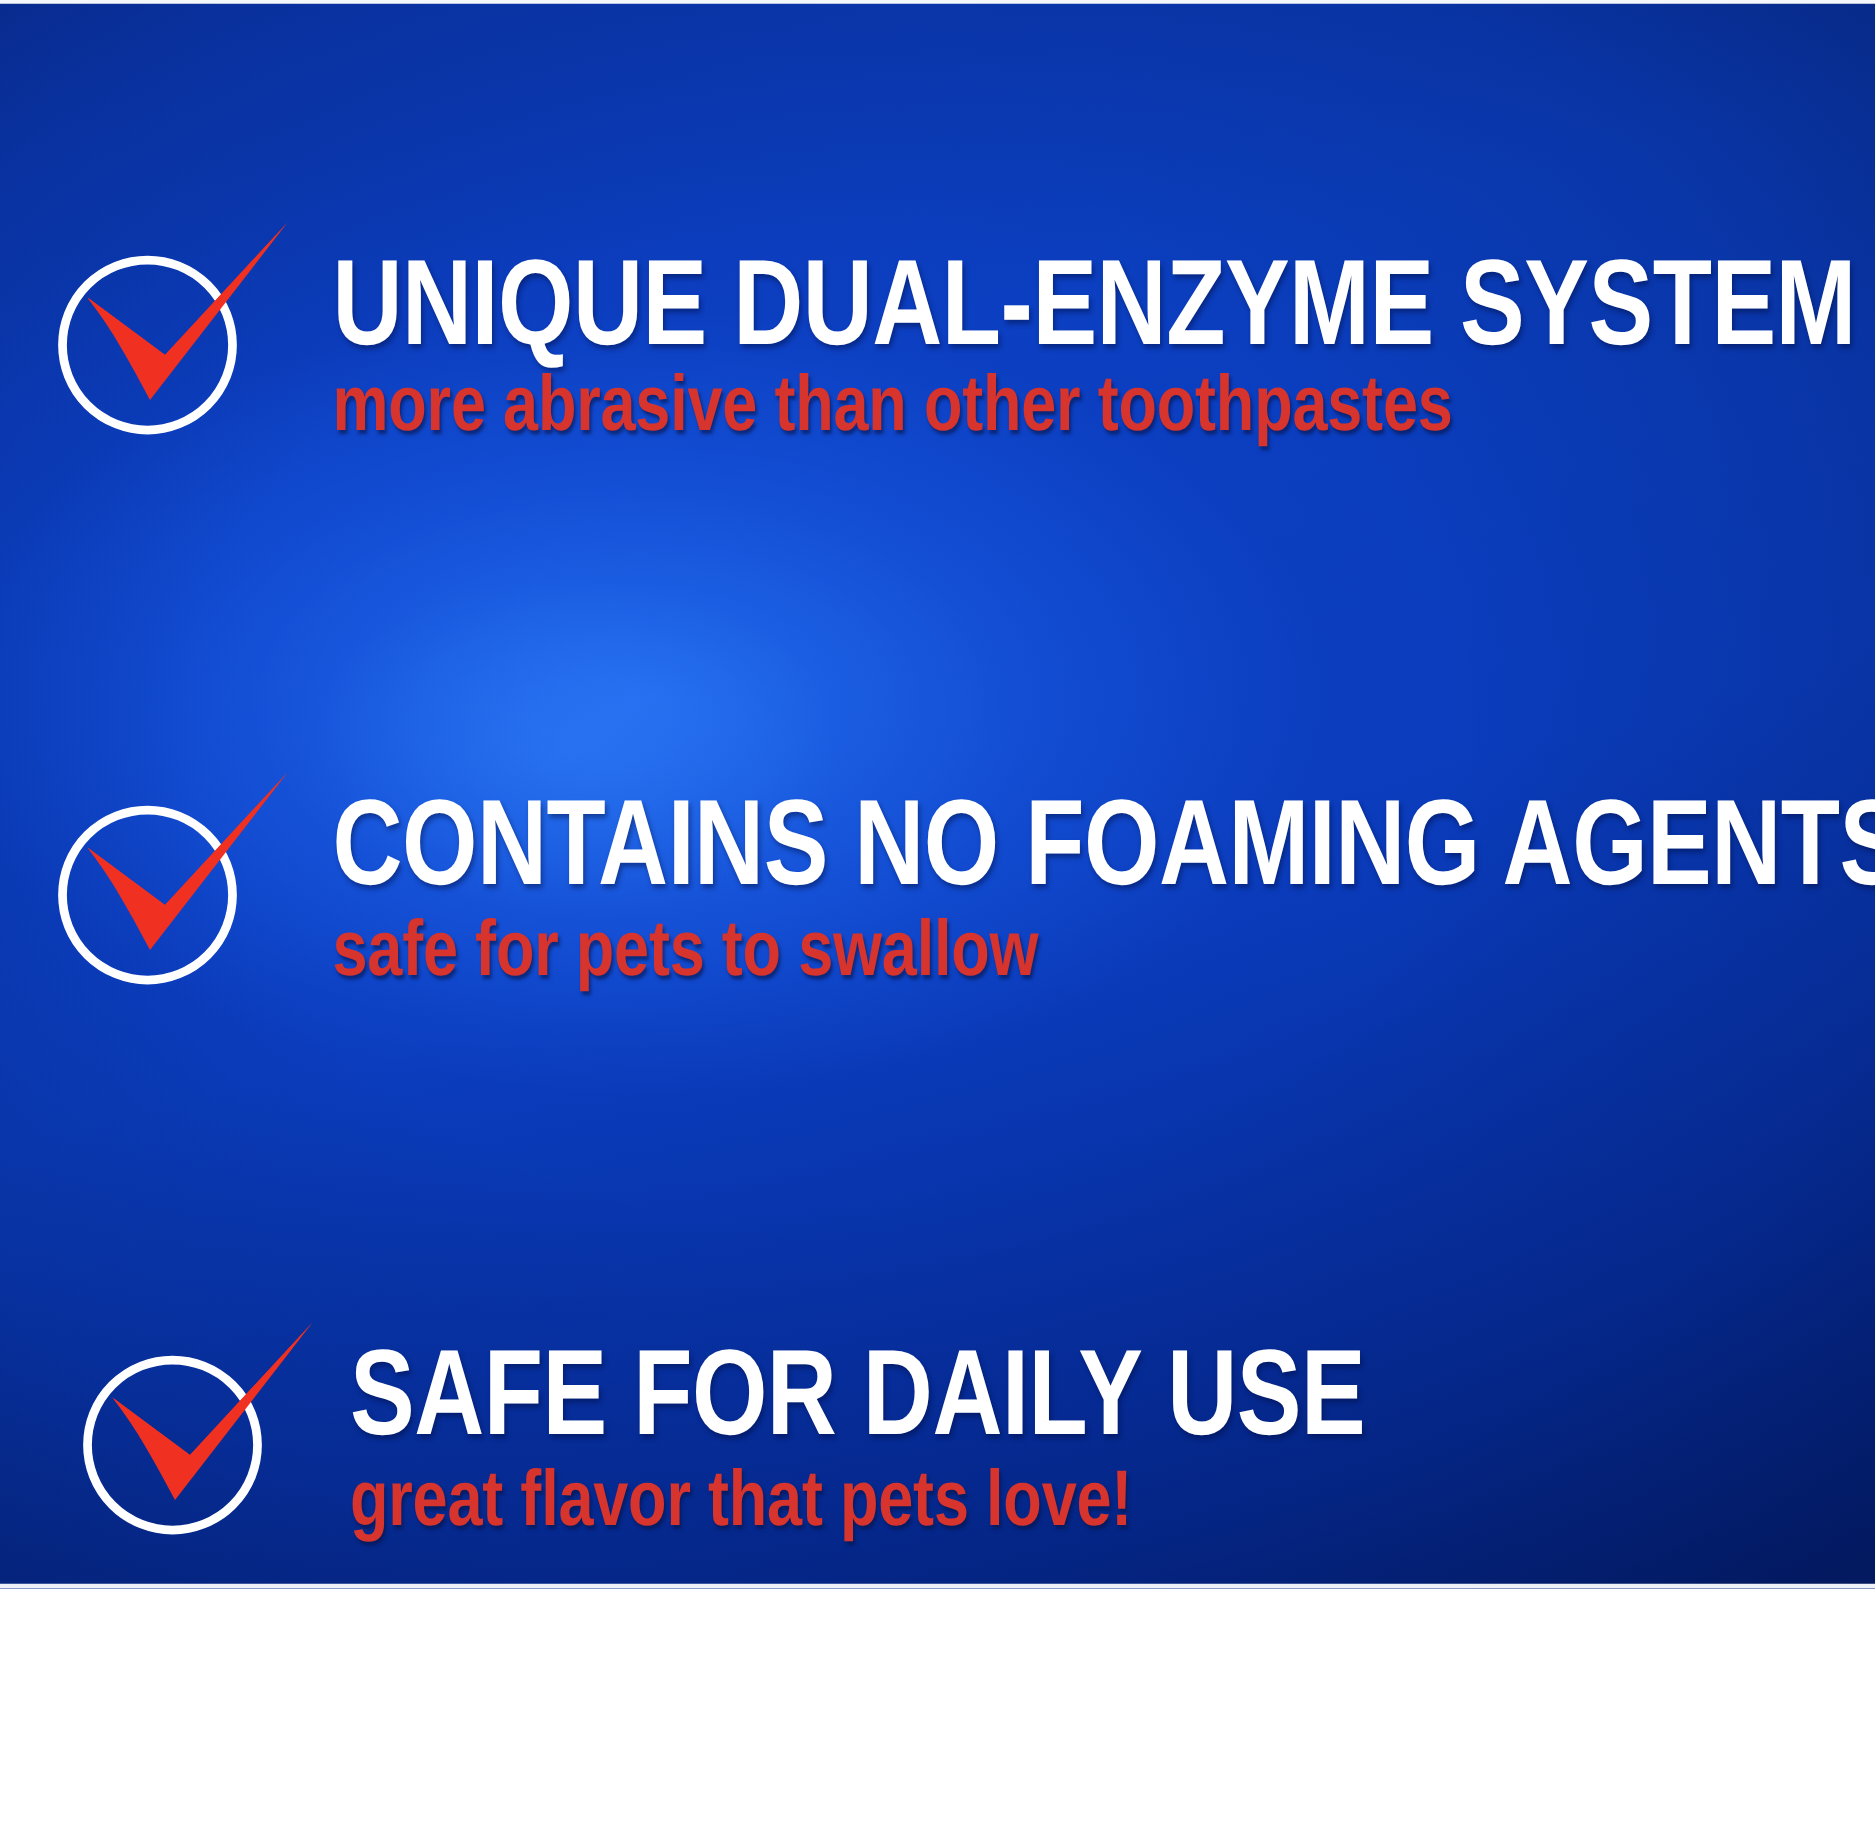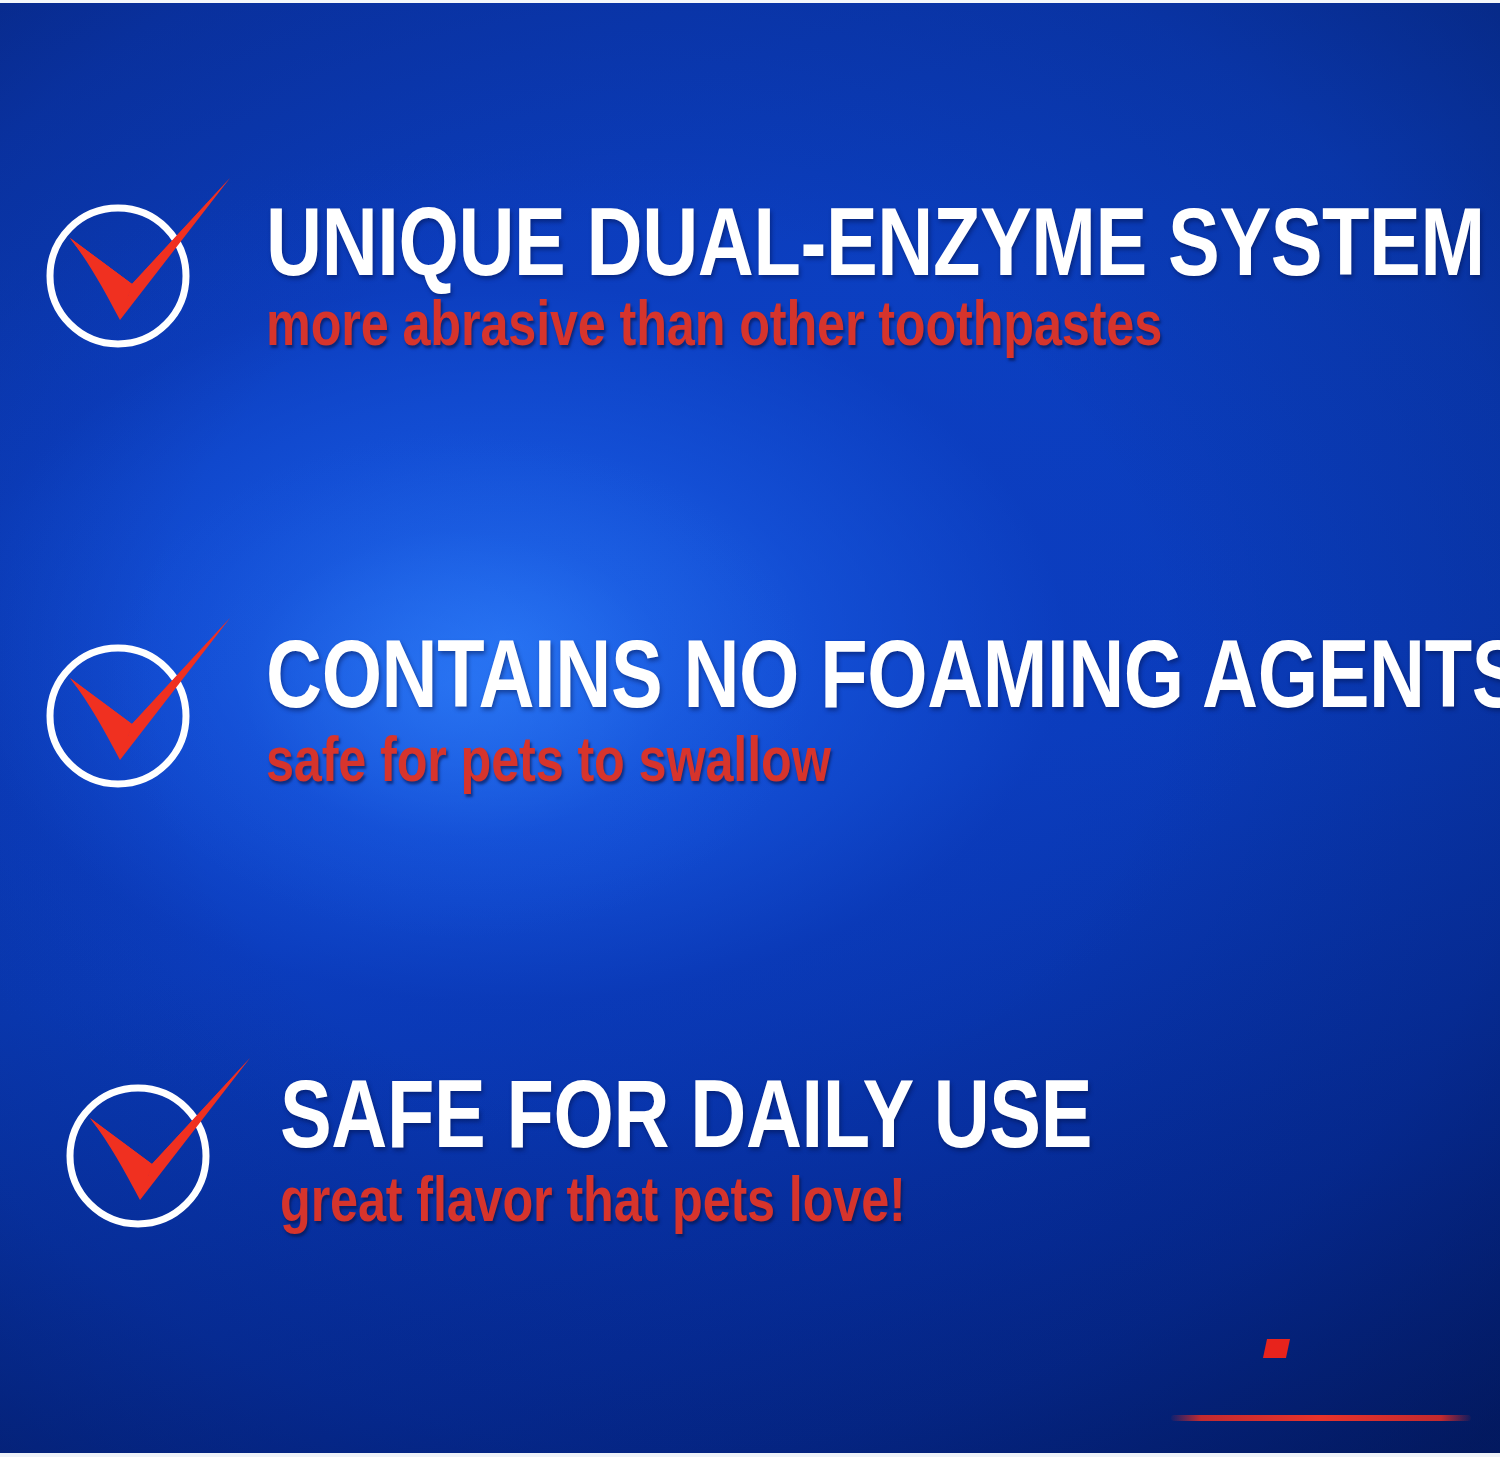--- a/index.html
+++ b/index.html
@@ -3,21 +3,21 @@
 <meta charset="utf-8">
 <style>
   html, body {
     margin: 0;
     padding: 0;
     background: #ffffff;
   }
   #stage {
     position: relative;
     width: 1500px;
-    height: 1457px;
+    height: 1271px;
     overflow: hidden;
     background: #0a3ab8;
     font-family: "Liberation Sans", sans-serif;
     text-align: right;
   }
   
   .bg-base {
     position: absolute;
     inset: 0;
     background: linear-gradient(165deg, #0b37b0 0%, #0b3fc0 28%, #0a3cbb 55%, #062d9c 82%, #04237f 100%);

